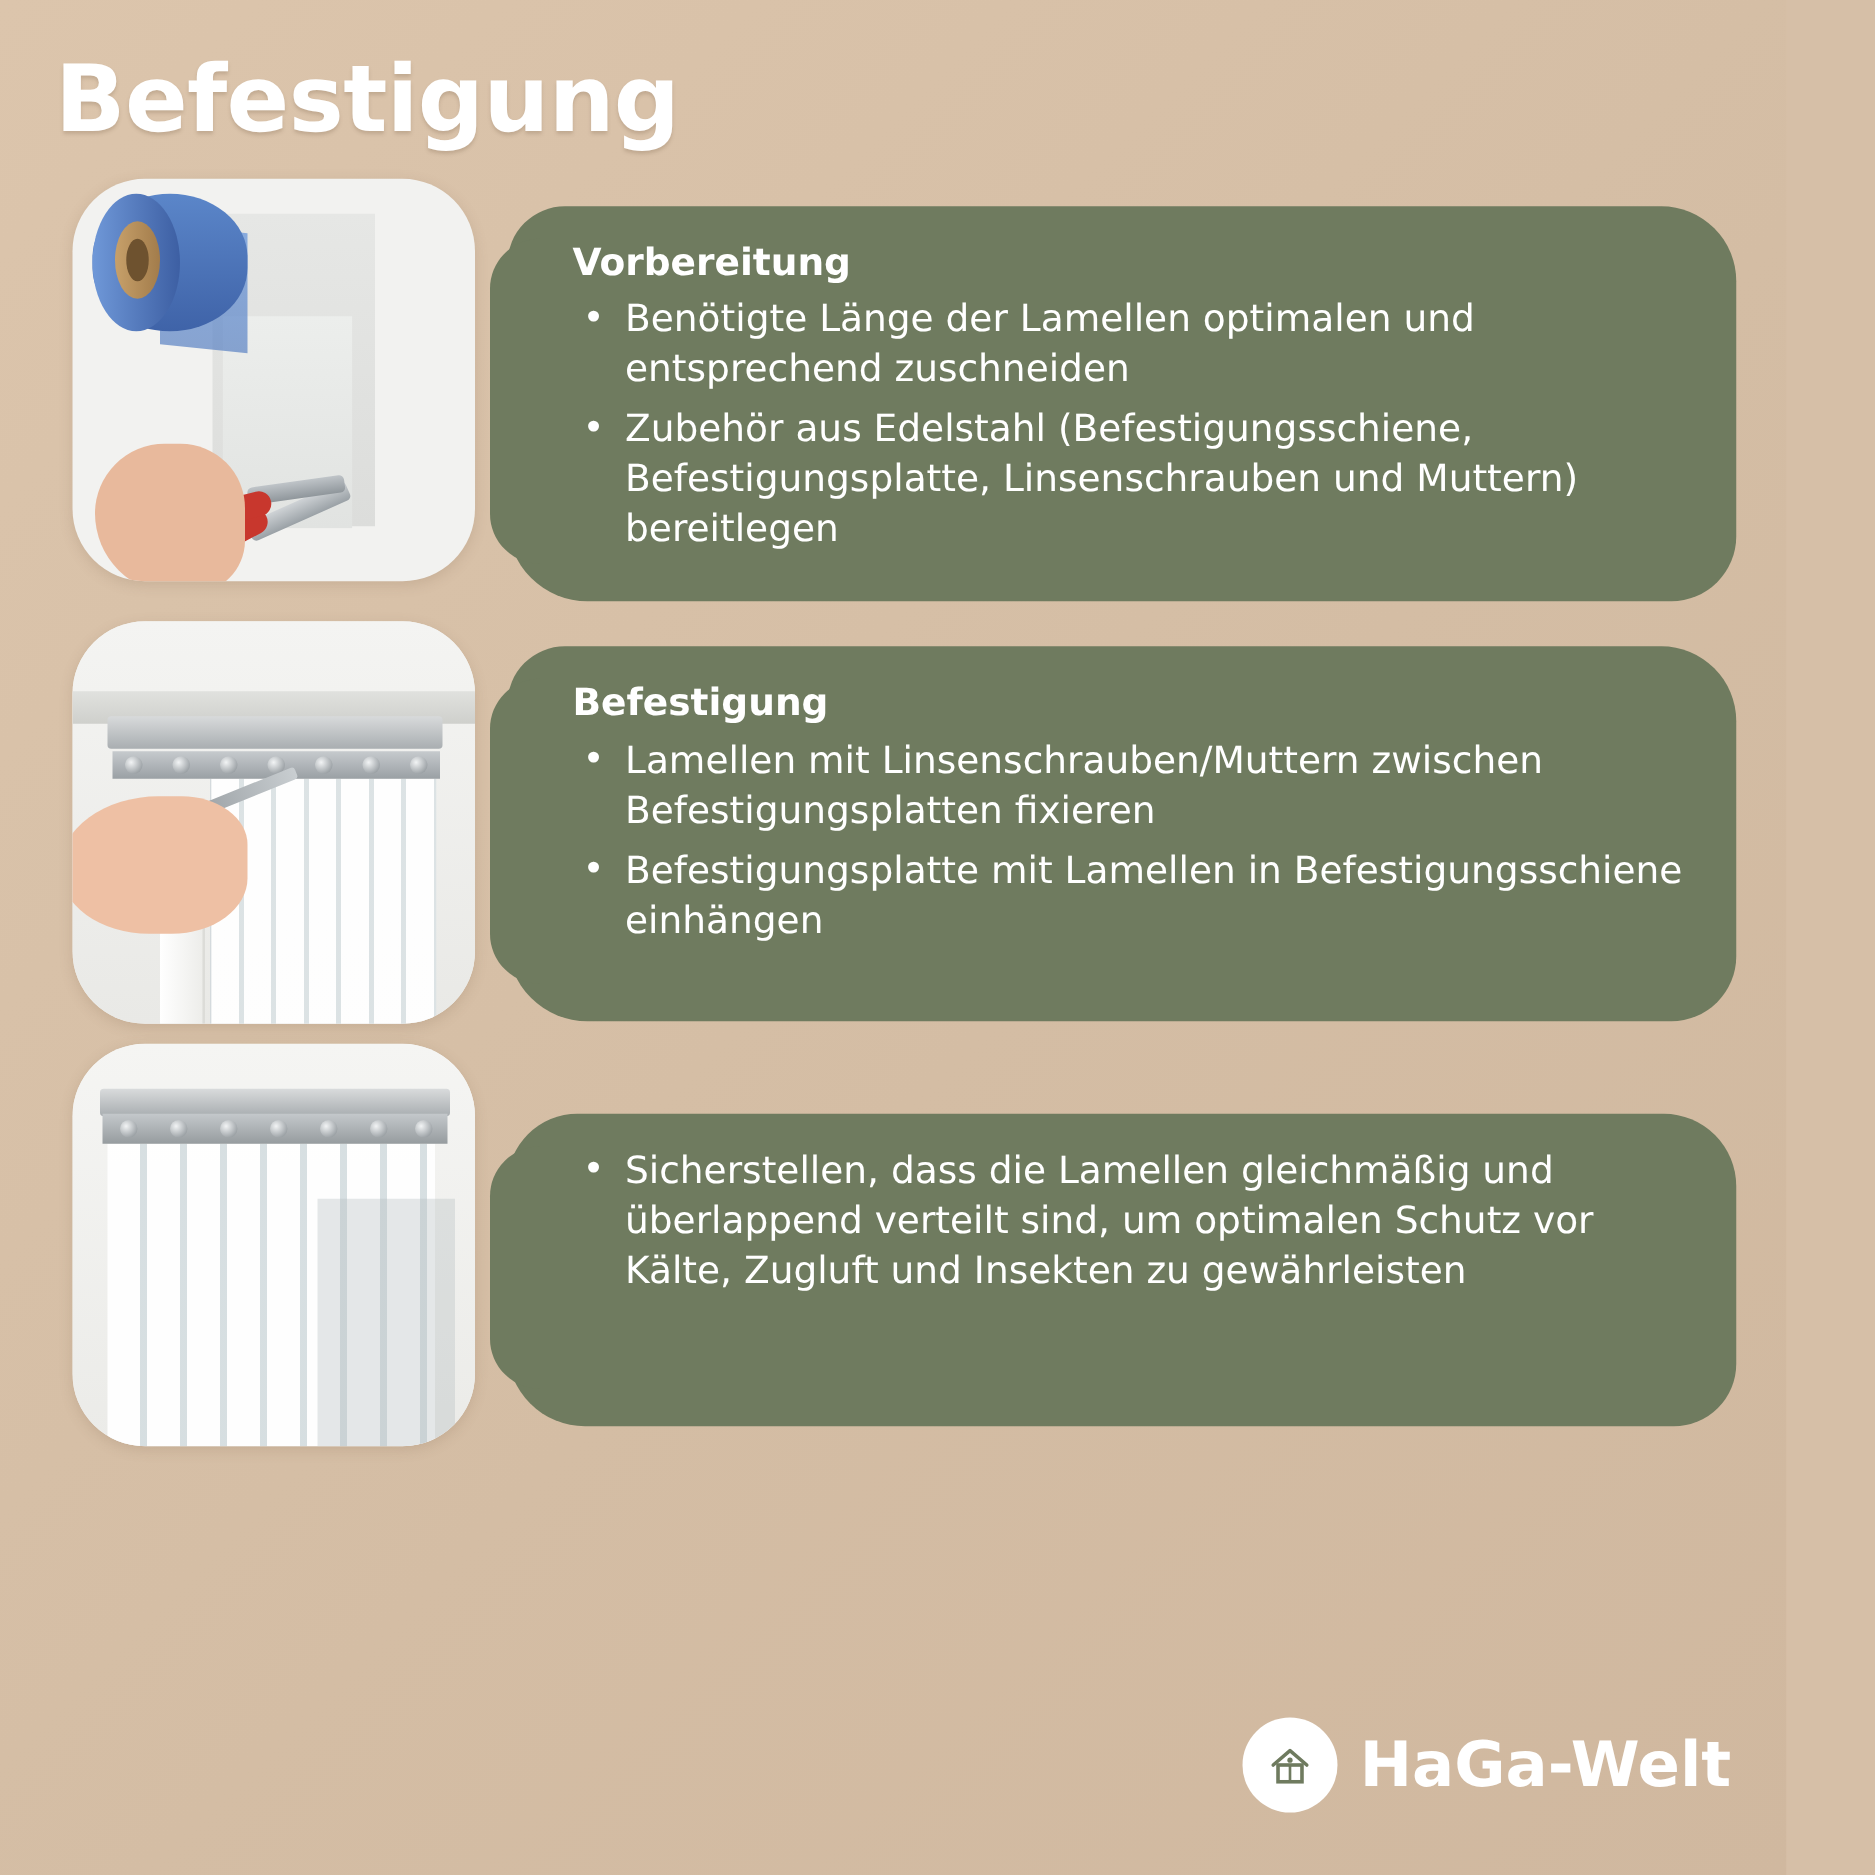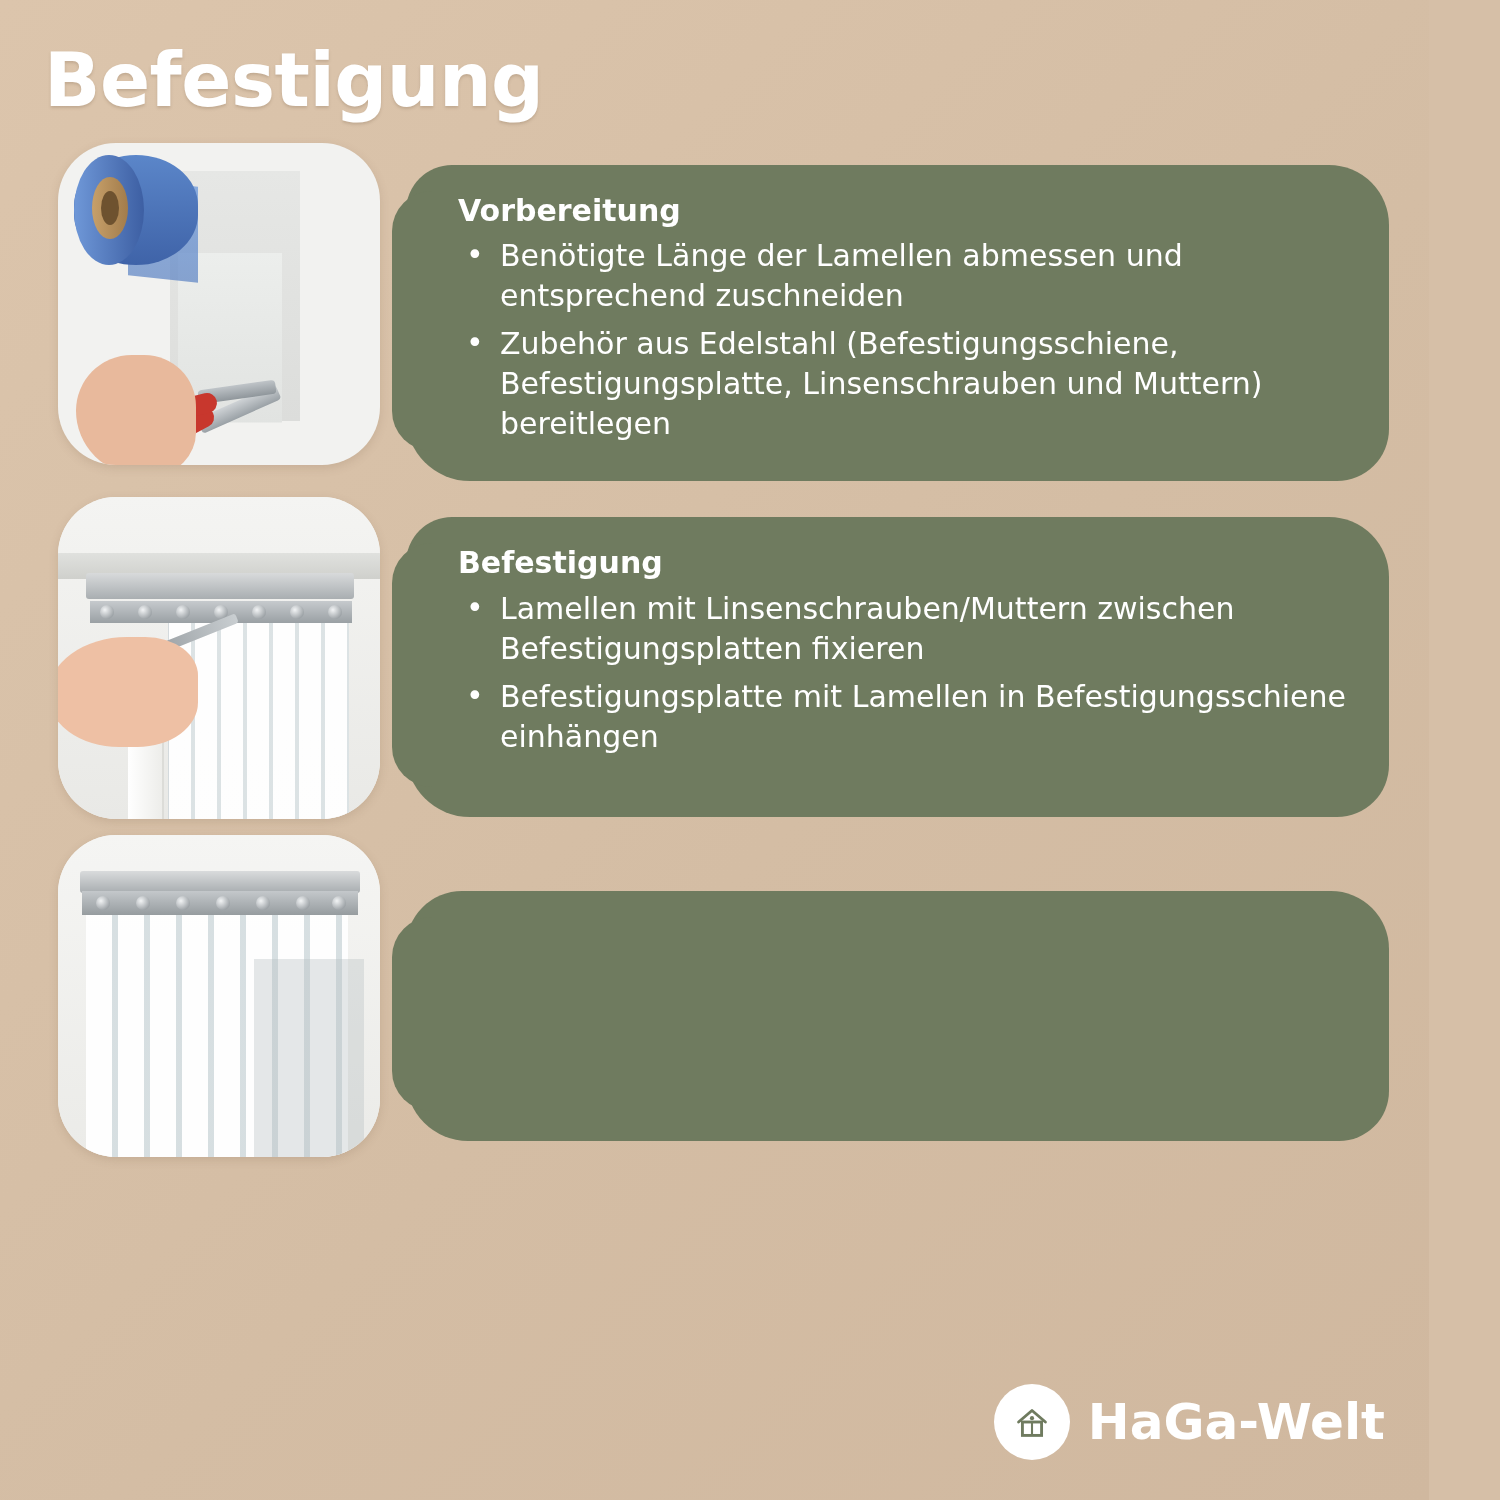--- a/index.html
+++ b/index.html
@@ -122,21 +122,21 @@
   }
 
   .row-1 .panel { min-height: 270px; margin-top: 22px; }
   .row-2 .panel { min-height: 300px; margin-top: 20px; }
   .row-3 .panel { min-height: 250px; margin-top: 56px; border-radius: 56px 58px 50px 62px;}
 
   
   .footer {
     position: absolute;
     right: 44px;
-    bottom: 40px;
+    bottom: 50px;
     display: flex;
     align-items: center;
     gap: 18px;
   }
   .logo-badge {
     width: 76px;
     height: 76px;
     border-radius: 50%;
     background: #ffffff;
     display: flex;
@@ -326,21 +326,21 @@
             <div class="shear-h1"></div>
             <div class="shear-h2"></div>
             <div class="hand"></div>
           </div>
         </div>
       </div>
       <div class="panel">
         <div class="panel-inner">
           <h2>Vorbereitung</h2>
           <ul>
-            <li>Benötigte Länge der Lamellen abmessen und entsprechend zuschneiden</li>
+            <li>Benötigte Länge der Lamellen optimalen und entsprechend zuschneiden</li>
             <li>Zubehör aus Edelstahl (Befestigungsschiene, Befestigungsplatte, Linsenschrauben und Muttern) bereitlegen</li>
           </ul>
         </div>
       </div>
     </div>
 
     <div class="row row-2">
       <div class="thumb-wrap">
         <div class="thumb">
           <div class="ill">
@@ -389,20 +389,23 @@
               <div class="bolt" style="left:134px;top:5px"></div>
               <div class="bolt" style="left:174px;top:5px"></div>
               <div class="bolt" style="left:214px;top:5px"></div>
               <div class="bolt" style="left:250px;top:5px"></div>
             </div>
           </div>
         </div>
       </div>
       <div class="panel">
         <div class="panel-inner">
+          <ul>
+            <li>Sicherstellen, dass die Lamellen gleichmäßig und überlappend verteilt sind, um optimalen Schutz vor Kälte, Zugluft und Insekten zu gewährleisten</li>
+          </ul>
         </div>
       </div>
     </div>
 
   </div>
 
   <div class="footer">
     <div class="logo-badge">
       <svg width="46" height="46" viewBox="0 0 48 48" aria-hidden="true">
         <path d="M10 24 L24 12 L38 24" fill="none" stroke="#6f7b5f" stroke-width="3" stroke-linecap="round" stroke-linejoin="round"></path>

